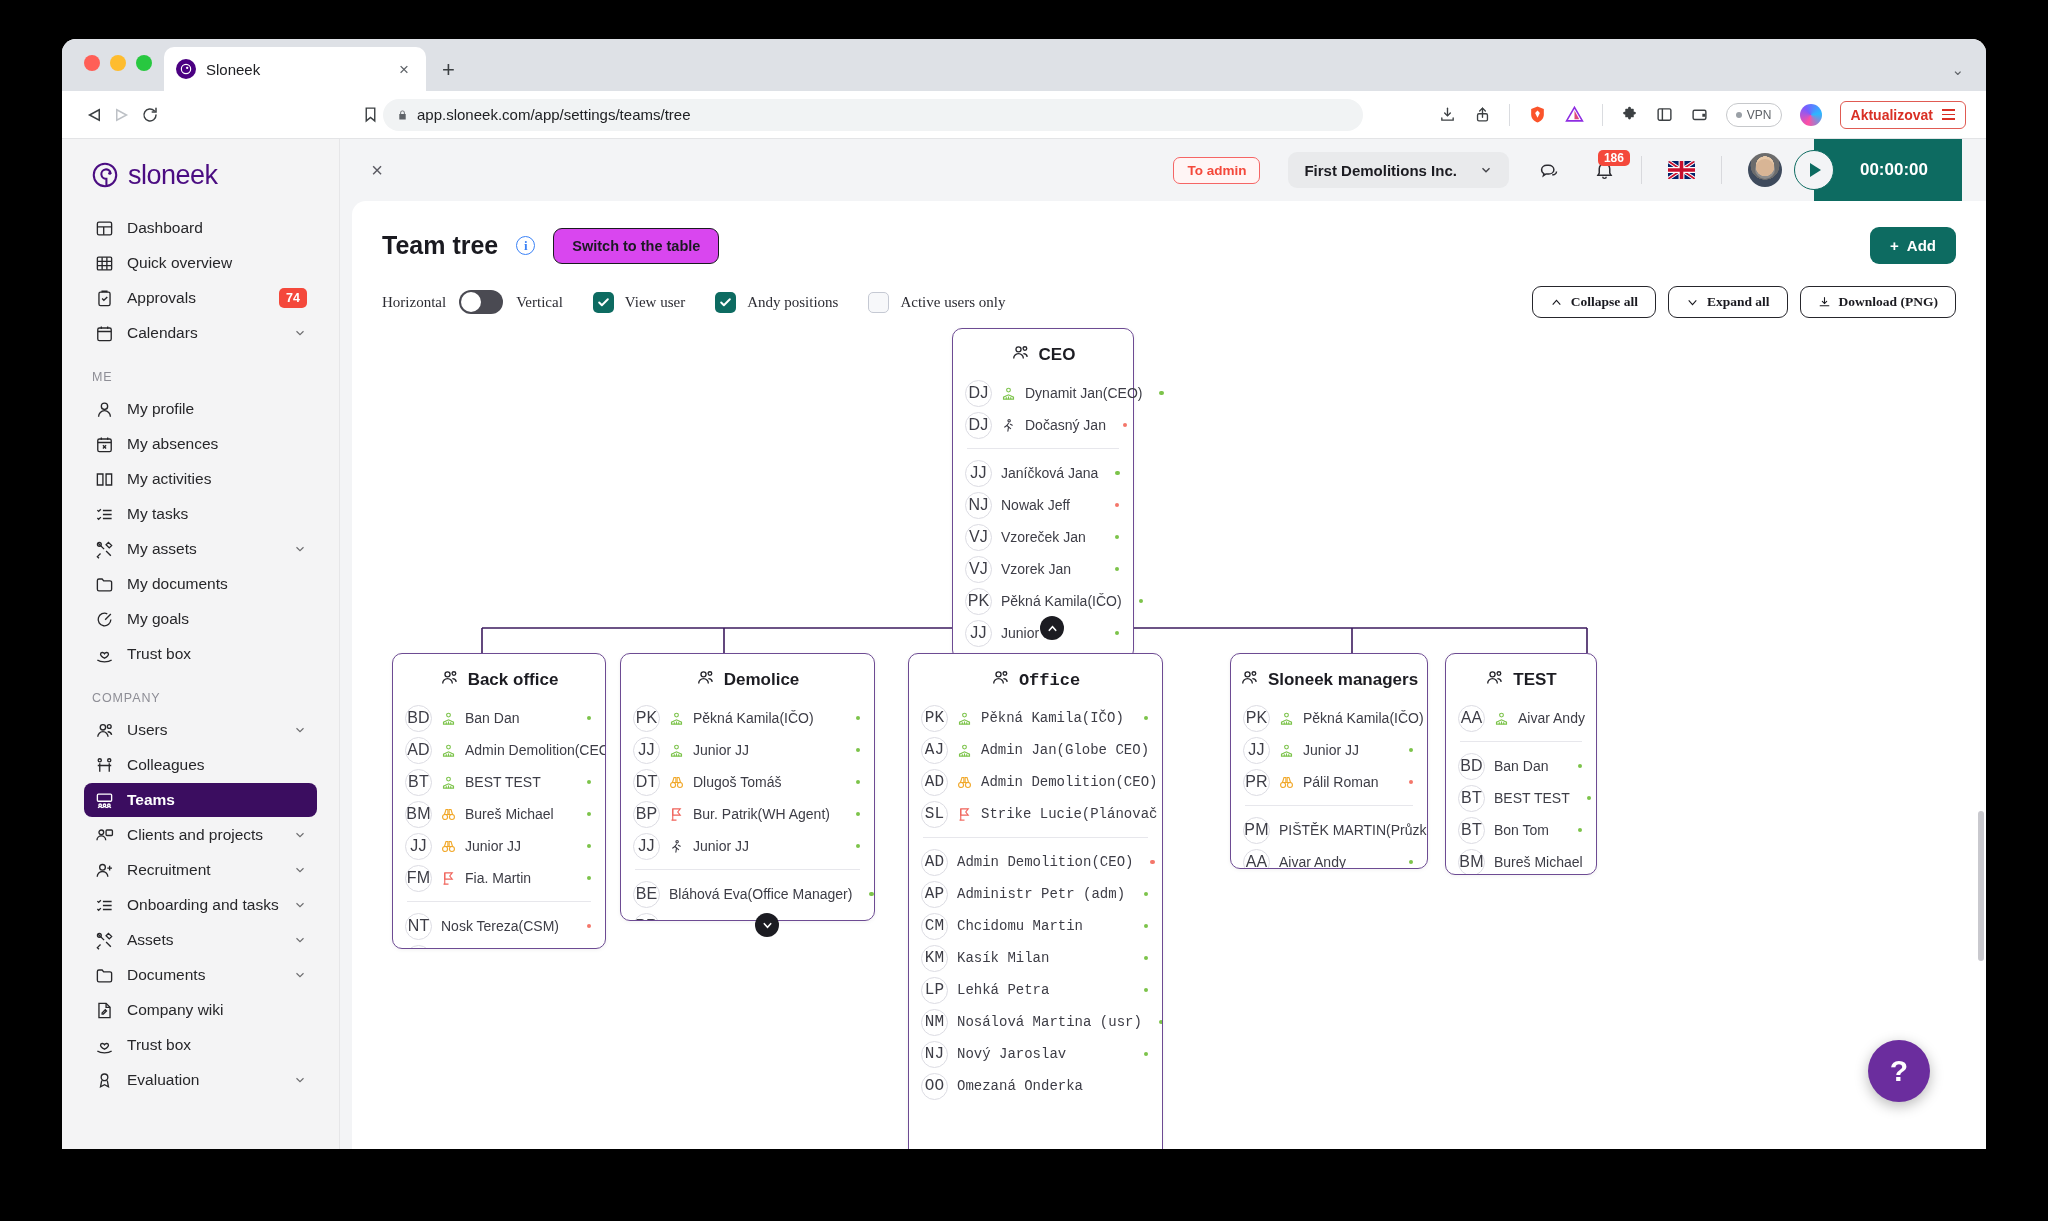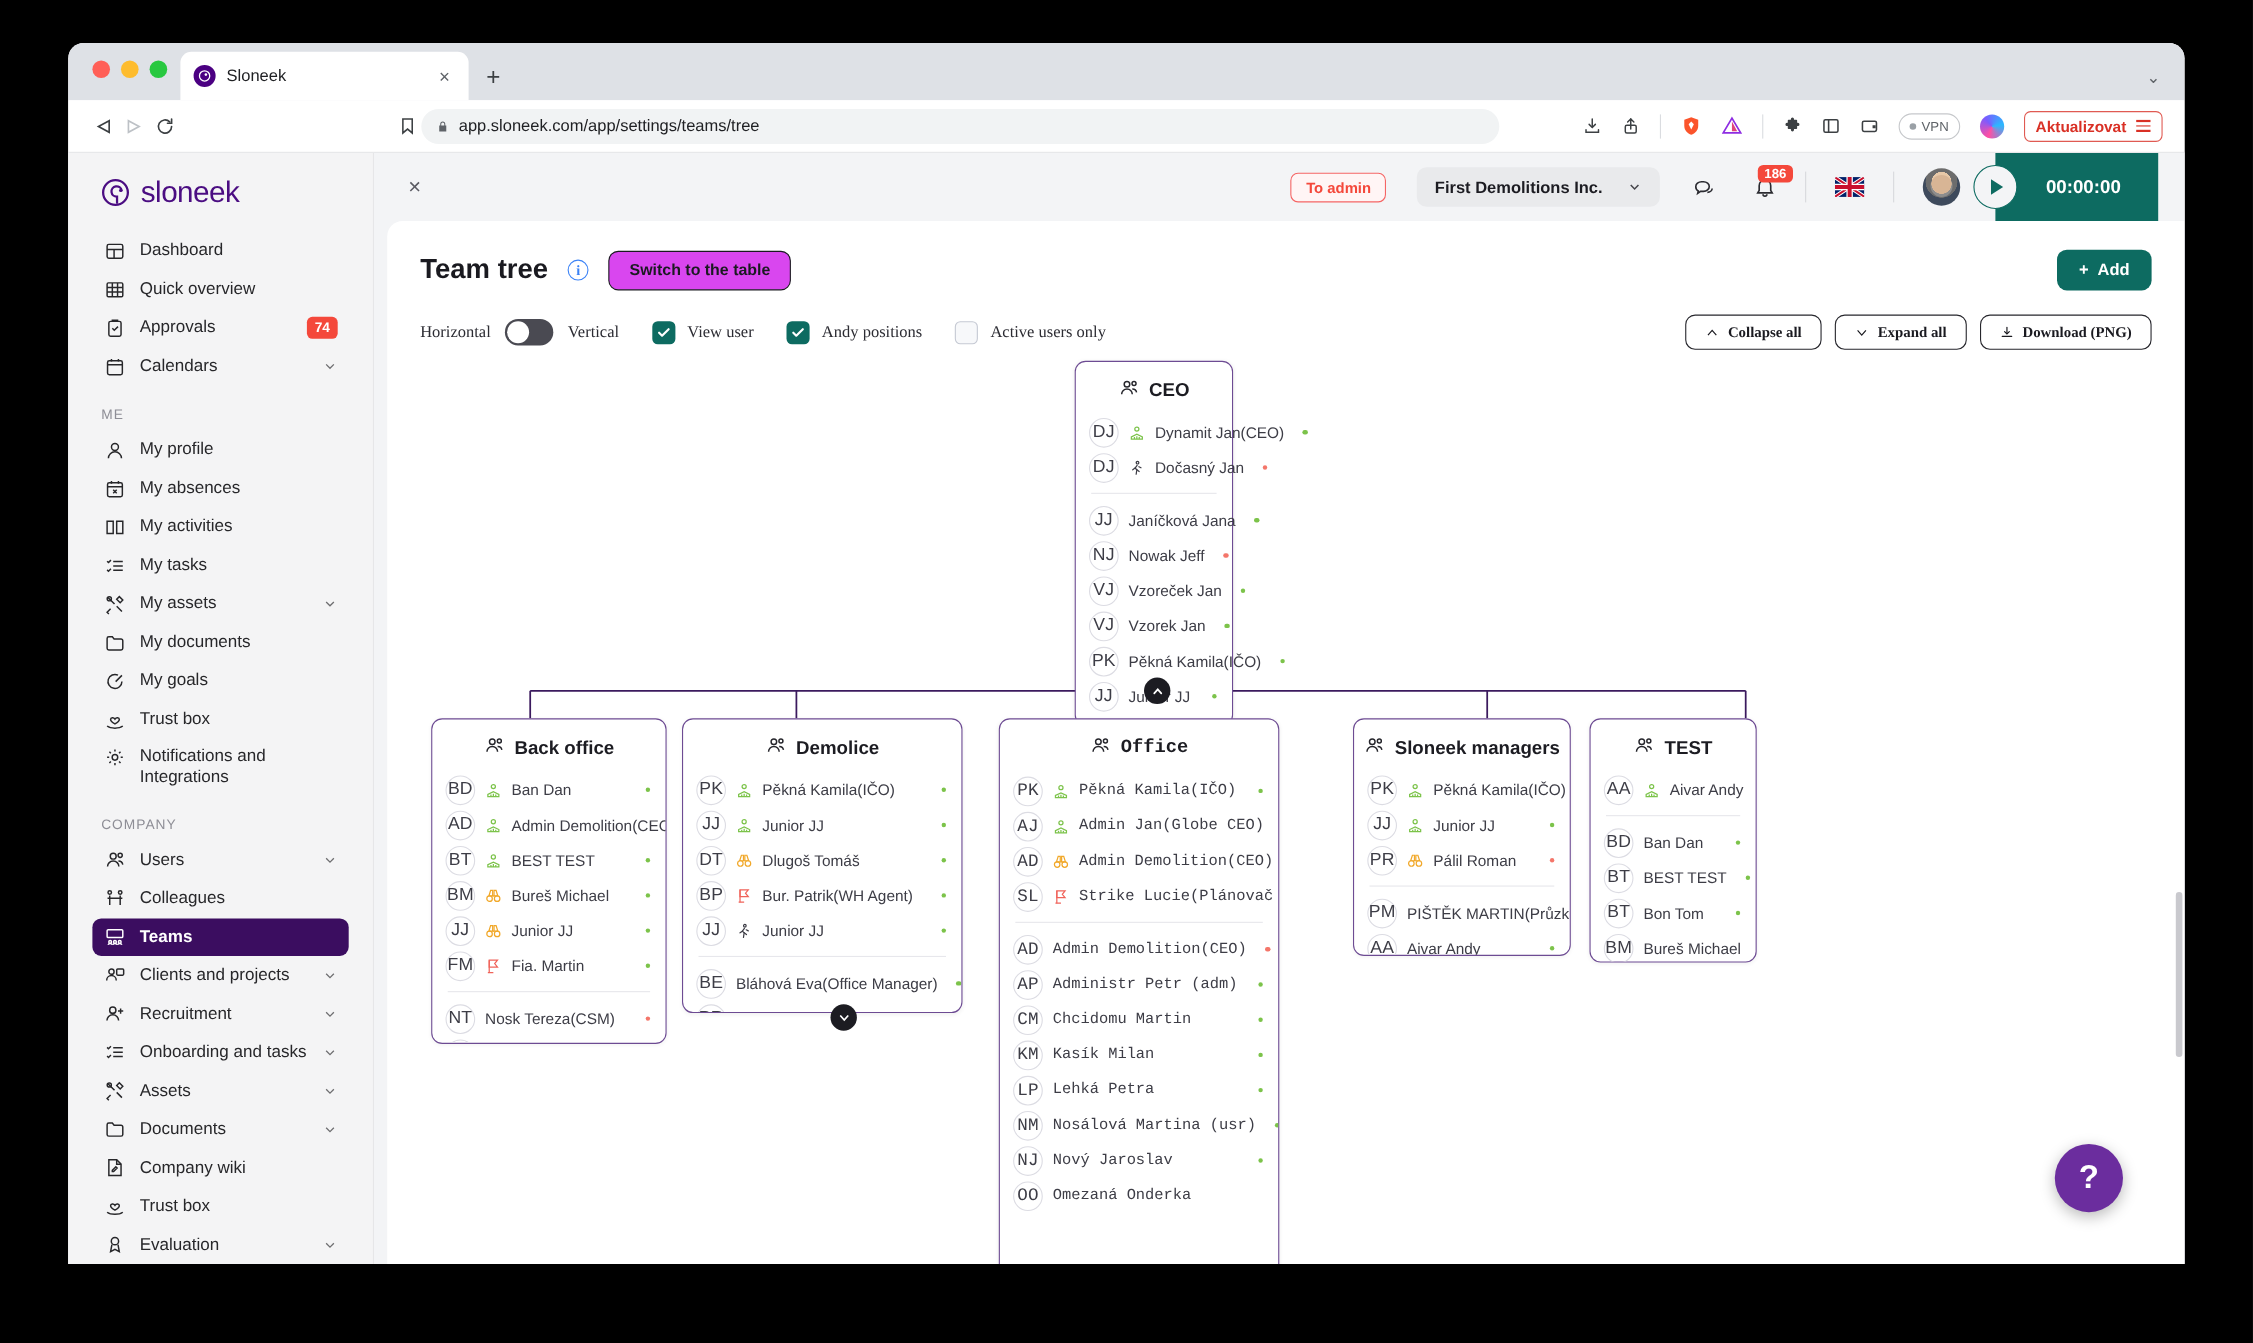--- a/index.html
+++ b/index.html
@@ -655,29 +655,20 @@
           </div>
           <div class="nav-item">
             <span class="nav-ico">
               <svg viewBox="0 0 24 24" fill="none" stroke="currentColor" stroke-width="1.7">
                 <path d="M12 11c-1.4-2.3-5-2-5 .6 0 1.9 3 3.9 5 5 2-1.1 5-3.1 5-5 0-2.6-3.6-2.9-5-.6z"></path>
                 <path d="M3 19c2 1.6 5 2.4 9 2.4s7-.8 9-2.4"></path>
               </svg>
             </span>
             <span class="label">Trust box</span>
           </div>
-          <div class="nav-item multiline">
-            <span class="nav-ico">
-              <svg viewBox="0 0 24 24" fill="none" stroke="currentColor" stroke-width="1.7">
-                <circle cx="12" cy="12" r="3.2"></circle>
-                <path d="M12 3v2.4M12 18.6V21M3 12h2.4M18.6 12H21M5.6 5.6l1.7 1.7M16.7 16.7l1.7 1.7M18.4 5.6l-1.7 1.7M7.3 16.7l-1.7 1.7"></path>
-              </svg>
-            </span>
-            <span class="label">Notifications and Integrations</span>
-          </div>
           <div class="nav-section-label">COMPANY</div>
           <div class="nav-item">
             <span class="nav-ico">
               <svg viewBox="0 0 24 24" fill="none" stroke="currentColor" stroke-width="1.7">
                 <circle cx="10" cy="8" r="3.4"></circle>
                 <path d="M3.5 20a6.5 6.5 0 0 1 13 0"></path>
                 <circle cx="18" cy="7" r="2.4"></circle>
                 <path d="M16 13.6a5 5 0 0 1 5 4"></path>
               </svg>
             </span>
@@ -925,21 +916,21 @@
               <path d="M690 247 V280"></path>
               <path d="M130 300 H1235"></path>
               <path d="M130 300 V325"></path>
               <path d="M372 300 V325"></path>
               <path d="M690 300 V325"></path>
               <path d="M1000 300 V325"></path>
               <path d="M1235 300 V325"></path>
             </g>
           </svg>
           <div id="tree-container">
-              <div class="node" style="left: 600px; top: 0px; width: 144px; margin-left: 25px;">
+              <div class="node" style="left: 600px; top: 0px; width: 182px;">
                 <div class="node-title">
                   <span><svg viewBox="0 0 24 24" fill="none" stroke="#26262c" stroke-width="1.7">
                       <circle cx="9.5" cy="8" r="3.2"></circle>
                       <path d="M3.4 19.5a6.1 6.1 0 0 1 12.2 0"></path>
                       <circle cx="17.6" cy="7" r="2.3"></circle>
                       <path d="M15.6 13.4a4.8 4.8 0 0 1 4.9 4"></path>
                     </svg></span>
                   <span>CEO</span>
                 </div>
                 <div class="member">

